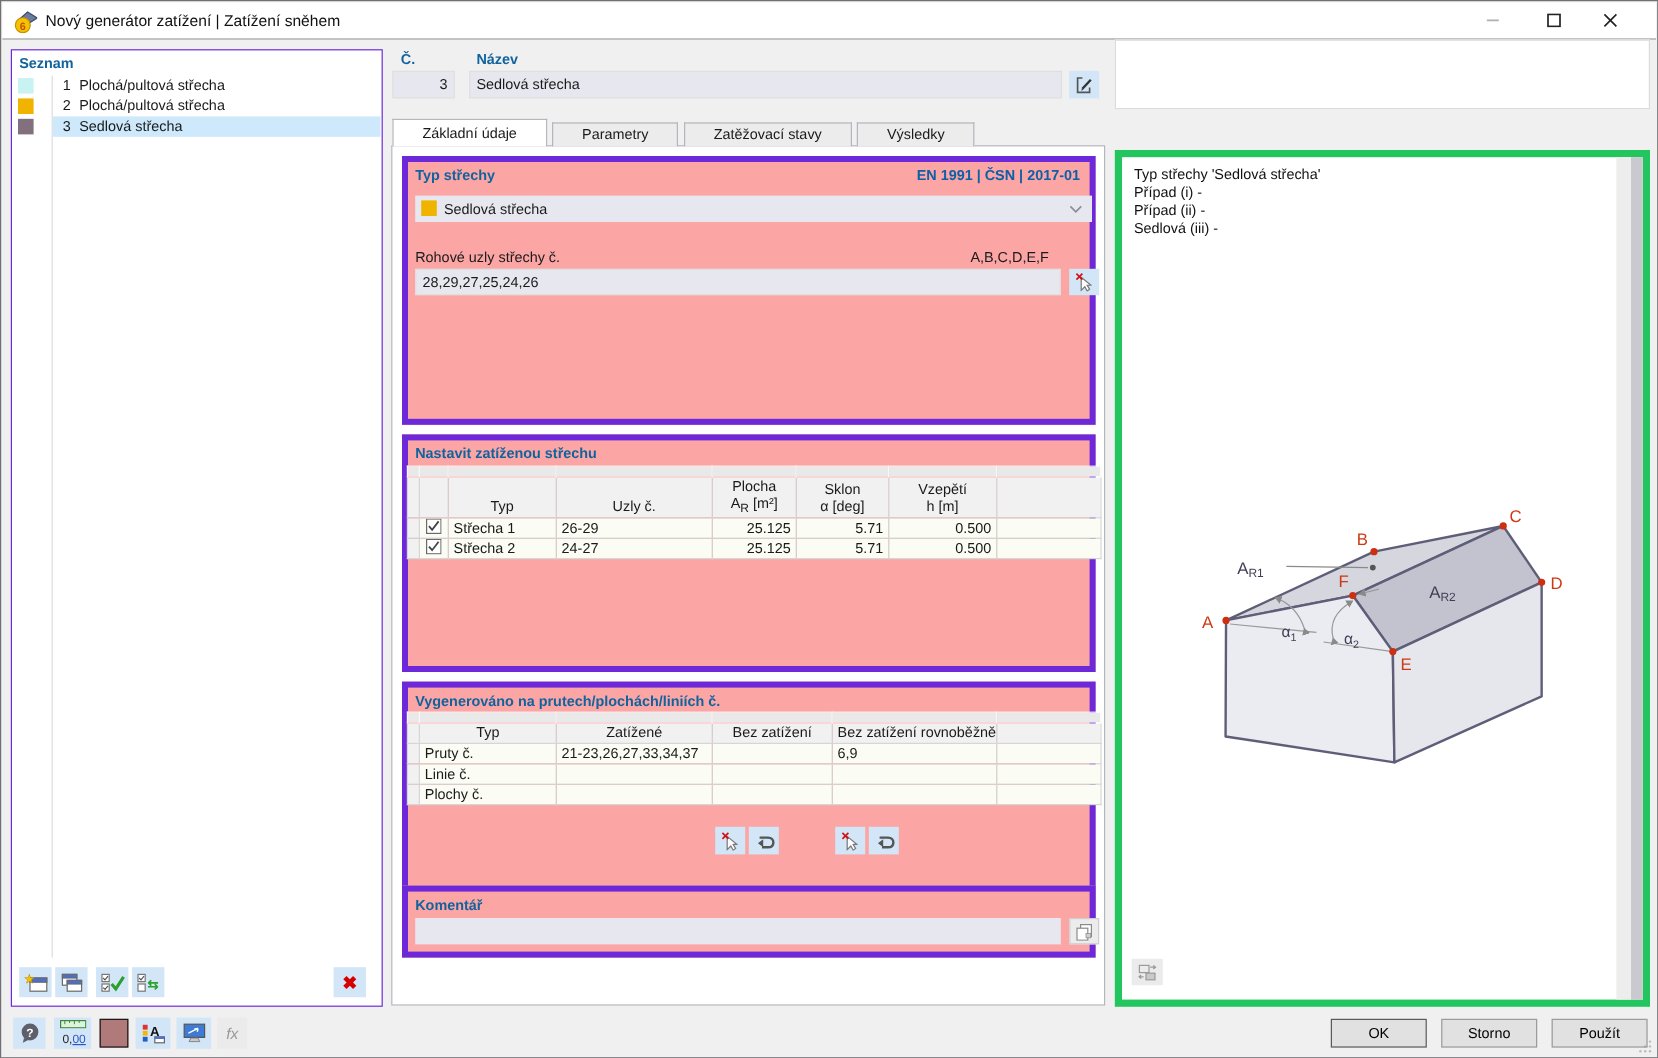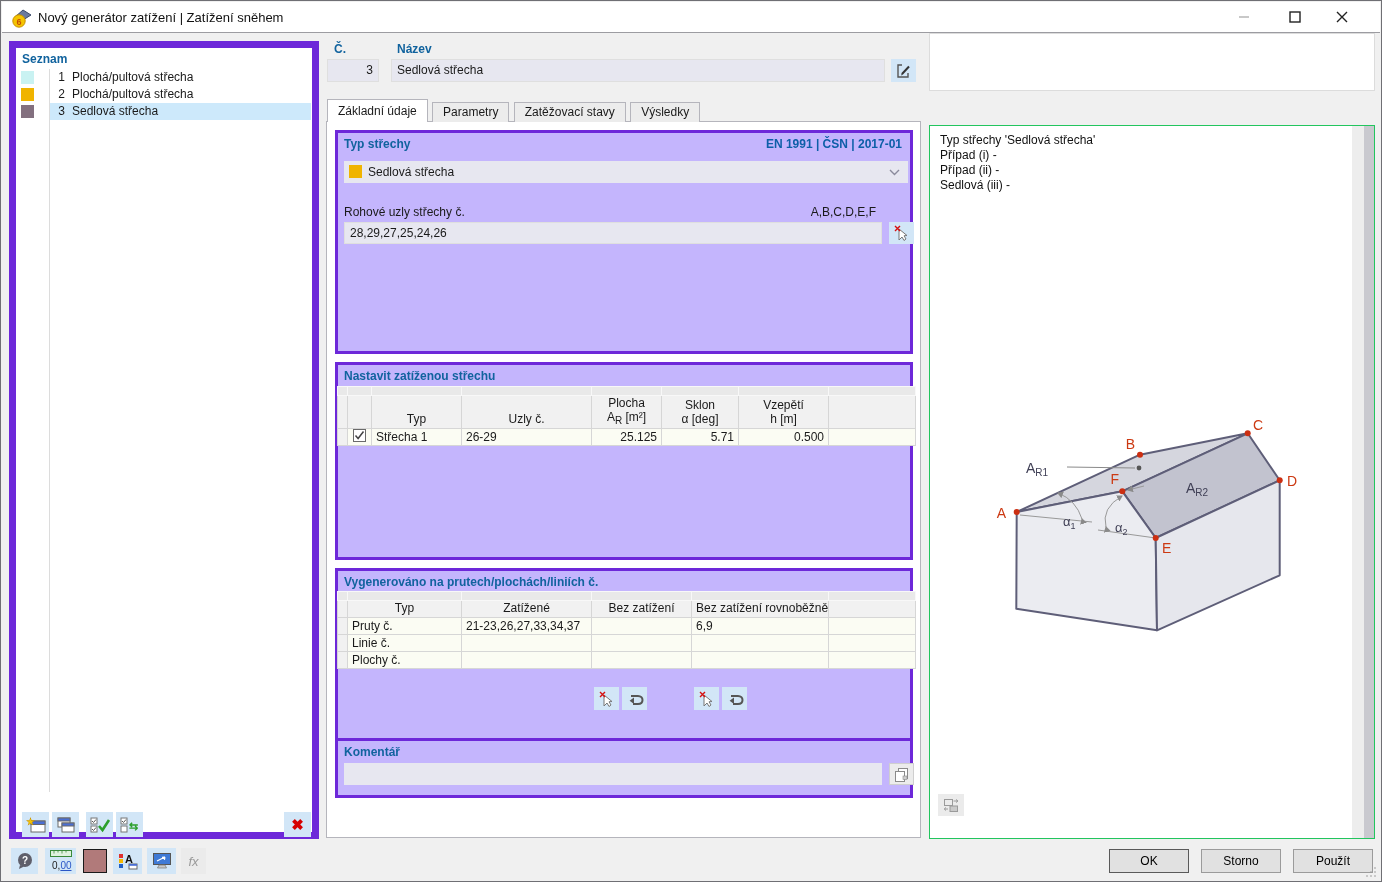--- a/index.html
+++ b/index.html
@@ -14,21 +14,21 @@
 
   
   .titlebar { position:absolute; left:1px; top:1px; right:1px; height:31px;
     background:#ffffff; border-bottom:1px solid #9c9ca1; }
   .titlebar .app-icon { position:absolute; left:9px; top:6px; width:20px; height:20px; }
   .titlebar .title-text { position:absolute; left:36px; top:8px; font-size:13px; color:#111; }
   .win-btn { position:absolute; top:0; width:46px; height:30px; text-align:center; }
   .win-btn svg { margin-top:9px; }
 
   
-  .panel { position:absolute; background:#fff; border:7px solid #6d28d9; }
+  .panel { position:absolute; background:#fff; border:1px solid #6d28d9; }
 
   
   #left-panel { left:8px; top:40px; width:310px; height:798px; }
   .list-header { position:absolute; left:6px; top:4px; color:#11639e; font-weight:bold; }
   .list-vline { position:absolute; left:33px; top:21px; bottom:40px; width:1px; background:#dcdcdc; }
   .list-row { position:absolute; left:1px; right:1px; height:17px; line-height:17px; }
   .list-row .hl { position:absolute; left:33px; right:0; top:0; bottom:0; }
   .list-row.selected .hl { background:#cde9fb; }
   .swatch { position:absolute; left:4px; top:2px; width:13px; height:13px; }
   .list-num { position:absolute; left:36px; width:12px; text-align:right; }
@@ -42,47 +42,47 @@
   .blue-label { position:absolute; color:#11639e; font-weight:bold; }
   .field { position:absolute; background:#e7e7f0; border:1px solid #dededdea; height:23px;
     line-height:21px; padding:0 5px; white-space:nowrap; overflow:hidden; }
   .field.num { text-align:right; }
   .icon-btn { position:absolute; background:#d2e6f7; border:none; display:flex;
     align-items:center; justify-content:center; }
 
   
   #tabstrip { position:absolute; left:326px; top:98px; height:23px; z-index:3; }
   .tab { display:inline-block; vertical-align:bottom; height:20px; line-height:19px;
-    padding:0 10px; background:#ececec; border:1px solid #b5b5bc; border-bottom:none;
+    padding:0 24px; background:#ececec; border:1px solid #b5b5bc; border-bottom:none;
     margin-right:1px; }
   .tab.active { height:23px; line-height:22px; background:#fff; position:relative; z-index:4; }
 
   
   #main-page { left:325px; top:120px; width:595px; height:717px; border:1px solid #b5b5bc; }
-  .group { position:absolute; border:3px solid #6d28d9; background:#c4b5fd; }
+  .group { position:absolute; border:5px solid #6d28d9; background:#fca5a5; }
   .group-head { position:absolute; left:6px; top:4px; color:#11639e; font-weight:bold; }
   .group-head-right { position:absolute; right:8px; top:4px; color:#0d5fa8; font-weight:bold; }
   .combo { position:absolute; background:#e7e7f0; height:22px; line-height:22px; }
   .combo .chev { position:absolute; right:8px; top:8px; }
   .inline-swatch { position:absolute; left:5px; top:4px; width:13px; height:13px; }
 
   
   table.grid { border-collapse:collapse; table-layout:fixed; width:578px; position:absolute; left:-1px; }
   .grid td, .grid th { border:1px solid #d6d6d6; padding:0 4px; height:17px; overflow:hidden;
     white-space:nowrap; font-weight:normal; }
   .grid th { background:#f1f1f1; text-align:center; vertical-align:bottom; padding-bottom:2px; }
   .grid td.sel { background:#f1f1f1; }
   .grid td.data { background:#fbfcf3; }
   .grid td.num { text-align:right; }
   .grid tr.band td { height:9px; background:#e9e9e9; border-color:#f8f8f8; }
   .cb-cell { text-align:center; }
 
   
   #topright-box { left:928px; top:32px; width:446px; height:58px; border:1px solid #dcdcdc; }
-  #right-panel { left:928px; top:124px; width:446px; height:714px; border:1px solid #22c55e; }
+  #right-panel { left:928px; top:124px; width:446px; height:714px; border:6px solid #22c55e; }
   .preview-info { position:absolute; left:10px; top:7px; line-height:15px; color:#111; }
   .preview-strip { position:absolute; right:10px; top:0; bottom:0; width:12px; background:#ededed; }
   .preview-strip2 { position:absolute; right:0; top:0; bottom:0; width:10px; background:#c9c9cf; }
 
   
   .push-btn { position:absolute; width:80px; height:24px; background:#e1e1e1;
     border:1px solid #9b9b9b; font-size:12px; text-align:center; line-height:22px;
     font-family:"Liberation Sans",sans-serif; }
   .push-btn.default { border-color:#5a5a5a; }
   .resize-grip { position:absolute; right:4px; bottom:3px; width:12px; height:12px; opacity:.6; }
@@ -268,20 +268,35 @@
         <tr>
           <td class="sel"></td>
           <td class="data cb-cell">
             <svg width="13" height="13" viewBox="0 0 13 13" style="display:inline">
                   <rect x="0.5" y="0.5" width="12" height="12" fill="#fff" stroke="#6a6a6a"></rect>
                   <path d="M2.5,6.5 l2.6,3 L10.5,2.5" fill="none" stroke="#444" stroke-width="1.5"></path>
                 </svg>
           </td>
           <td class="data">Střecha 1</td>
           <td class="data">26-29</td>
+          <td class="data num">25.125</td>
+          <td class="data num">5.71</td>
+          <td class="data num">0.500</td>
+          <td class="data"></td>
+        </tr>
+        <tr>
+          <td class="sel"></td>
+          <td class="data cb-cell">
+            <svg width="13" height="13" viewBox="0 0 13 13" style="display:inline">
+                  <rect x="0.5" y="0.5" width="12" height="12" fill="#fff" stroke="#6a6a6a"></rect>
+                  <path d="M2.5,6.5 l2.6,3 L10.5,2.5" fill="none" stroke="#444" stroke-width="1.5"></path>
+                </svg>
+          </td>
+          <td class="data">Střecha 2</td>
+          <td class="data">24-27</td>
           <td class="data num">25.125</td>
           <td class="data num">5.71</td>
           <td class="data num">0.500</td>
           <td class="data"></td>
         </tr>
       </tbody>
         </table>
     </div>
 
     <div class="group" style="left:8px; top:446px; width:578px; height:202px;">

